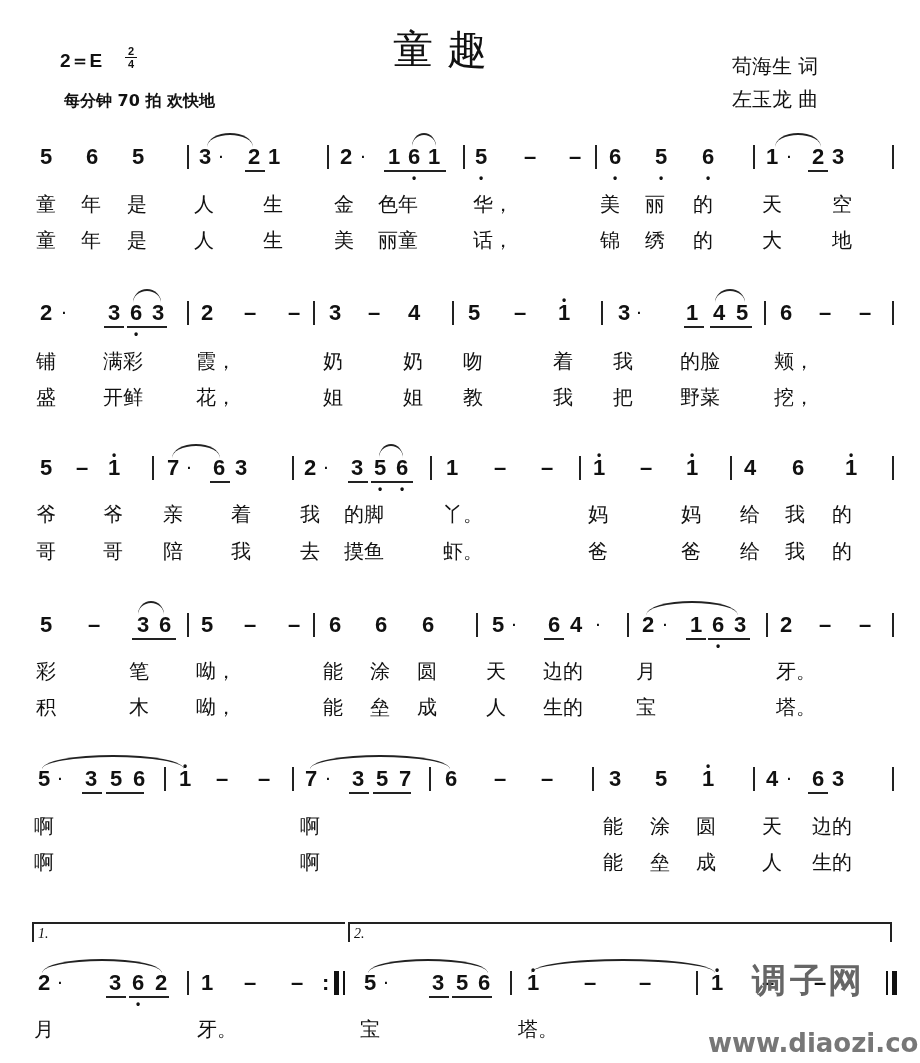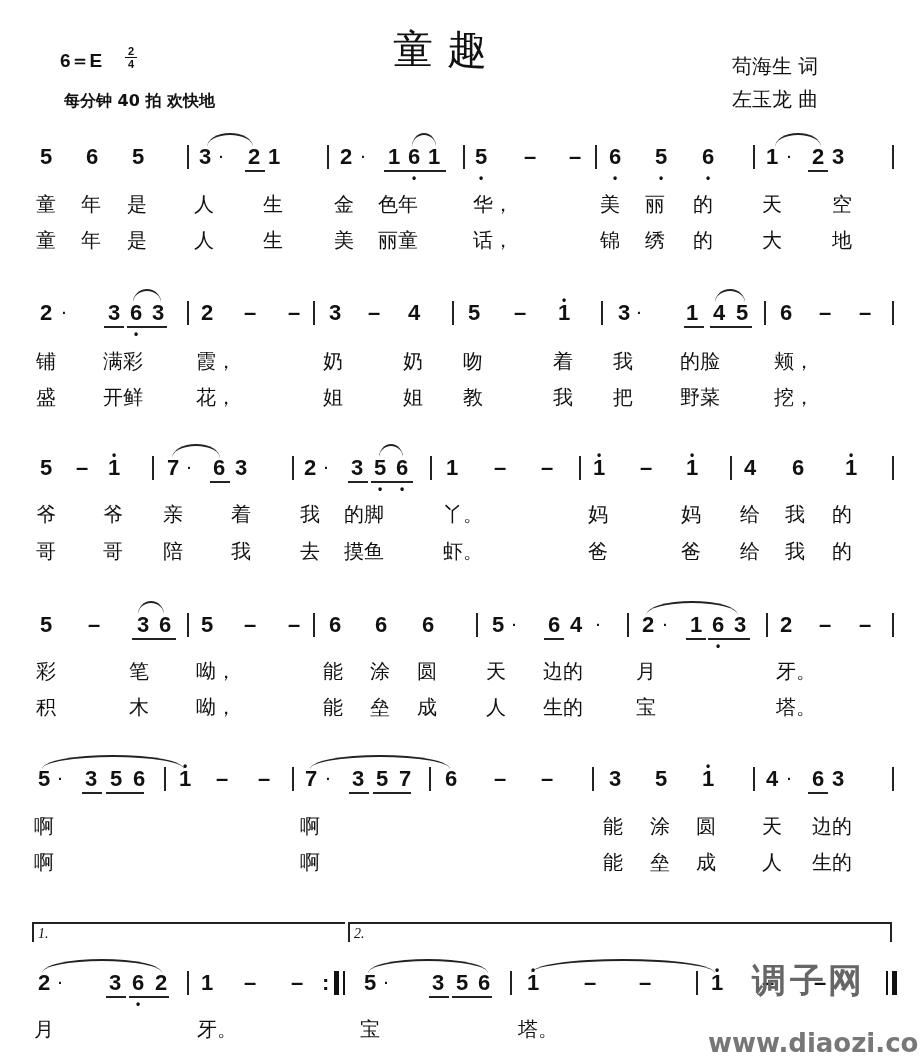--- a/index.html
+++ b/index.html
@@ -28,27 +28,27 @@
   .repeat-end { width: 5px; height: 24px; background: #111; }
   .thin-bar { width: 2px; height: 24px; background: #111; }
   .watermark1 { left: 752px; top: 958px; font-size: 34px; font-weight: bold; color: #666; letter-spacing: 4px; font-family: "DejaVu Sans", sans-serif; }
   .watermark2 { left: 708px; top: 1028px; font-size: 26px; font-weight: bold; color: #777; font-family: "DejaVu Sans", sans-serif; }
 </style>
 </head>
 <body>
 
 <div>
   <div class="abs title">童趣</div>
-  <div class="abs key">6＝E</div>
+  <div class="abs key">2＝E</div>
   <div class="abs timesig">
     <div>2</div>
     <div class="line"></div>
     <div>4</div>
   </div>
-  <div class="abs tempo">每分钟 40 拍  欢快地</div>
+  <div class="abs tempo">每分钟 70 拍  欢快地</div>
   <div class="abs credit" style="top:53px">苟海生 词</div>
   <div class="abs credit" style="top:86px">左玉龙 曲</div>
 </div>
 
 <div id="score">
     <div class="abs note" style="left: 38px; top: 145px;">5</div>
     <div class="abs note" style="left: 84px; top: 145px;">6</div>
     <div class="abs note" style="left: 130px; top: 145px;">5</div>
     <div class="abs note" style="left: 197px; top: 145px;">3</div>
     <div class="abs note" style="left: 246px; top: 145px;">2</div>

